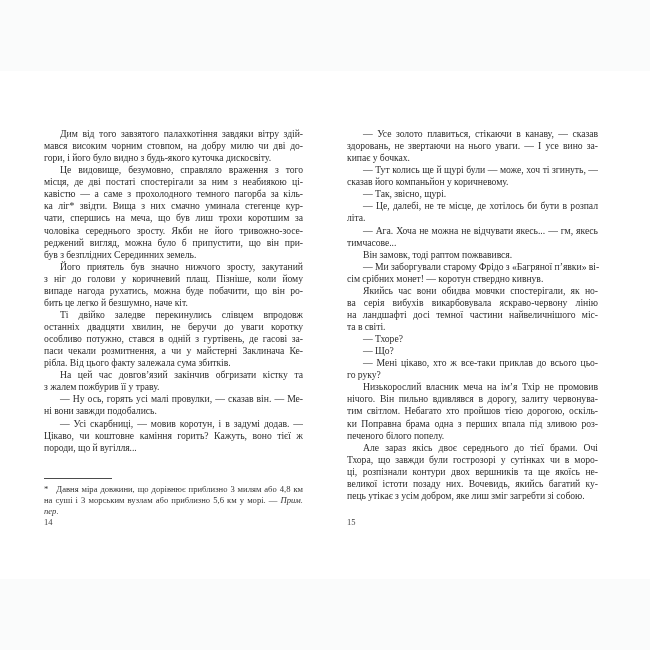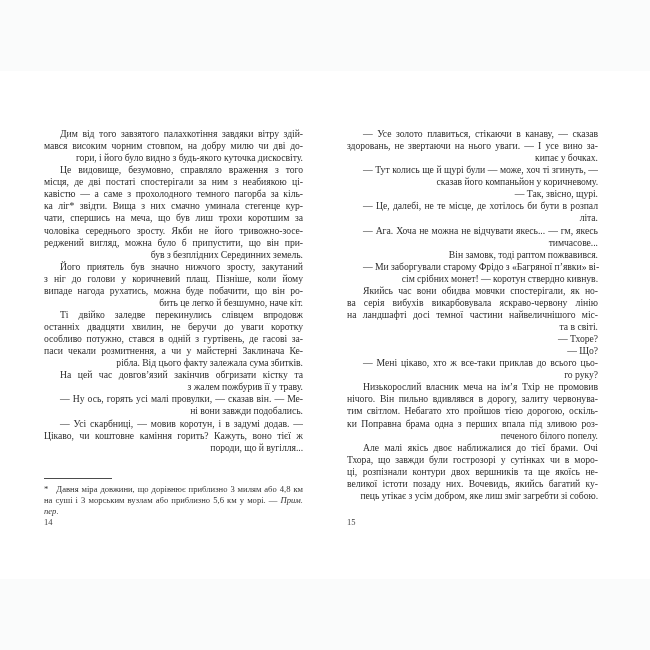--- a/index.html
+++ b/index.html
@@ -14,21 +14,21 @@
     background:#ffffff;
   }
   .text-col{
     position:absolute;top:128px;
     color:#2d2d2d;
     font-size:9.7px;line-height:12.07px;
     letter-spacing:-0.05px;
   }
   .col-left{left:44px;width:259px;}
   .col-right{left:347px;width:251px;}
-  .line{white-space:nowrap;text-align:right;}
+  .line{white-space:nowrap;text-align:left;}
   .line.first{text-indent:16px;}
   .line.j{text-align:justify;text-align-last:justify;-moz-text-align-last:justify;}
   .footnote-block{position:absolute;left:44px;top:478px;width:259px;color:#2d2d2d;}
   .footnote-rule{
     width:68px;height:0;border-top:1px solid #4c4c4c;margin:0 0 5px 0;
   }
   .footnote-text{
     margin:0;font-size:8.6px;line-height:11.2px;
     text-align:justify;color:#333333;font-family:Liberation Serif, serif;
   }
@@ -103,21 +103,21 @@
       <div class="line">та в світі.</div>
       <div class="line first">— Тхоре?</div>
       <div class="line first">— Що?</div>
       <div class="line first j">— Мені цікаво, хто ж все-таки приклав до всього цьо-</div>
       <div class="line">го руку?</div>
       <div class="line first j">Низькорослий власник меча на ім’я Тхір не промовив</div>
       <div class="line j">нічого. Він пильно вдивлявся в дорогу, залиту червонува-</div>
       <div class="line j">тим світлом. Небагато хто пройшов тією дорогою, оскіль-</div>
       <div class="line j">ки Поправна брама одна з перших впала під зливою роз-</div>
       <div class="line">печеного білого попелу.</div>
-      <div class="line first j">Але малі якісь двоє наближалися до тієї брами. Очі</div>
+      <div class="line first j">Але зараз якісь двоє середнього до тієї брами. Очі</div>
       <div class="line j">Тхора, що завжди були гострозорі у сутінках чи в моро-</div>
       <div class="line j">ці, розпізнали контури двох вершників та ще якоїсь не-</div>
       <div class="line j">великої істоти позаду них. Вочевидь, якийсь багатий ку-</div>
       <div class="line">пець утікає з усім добром, яке лиш зміг загребти зі собою.</div>
     </div>
 
   <div class="page-number pn-left">14</div>
 
   <div class="page-number pn-right">15</div>
 

